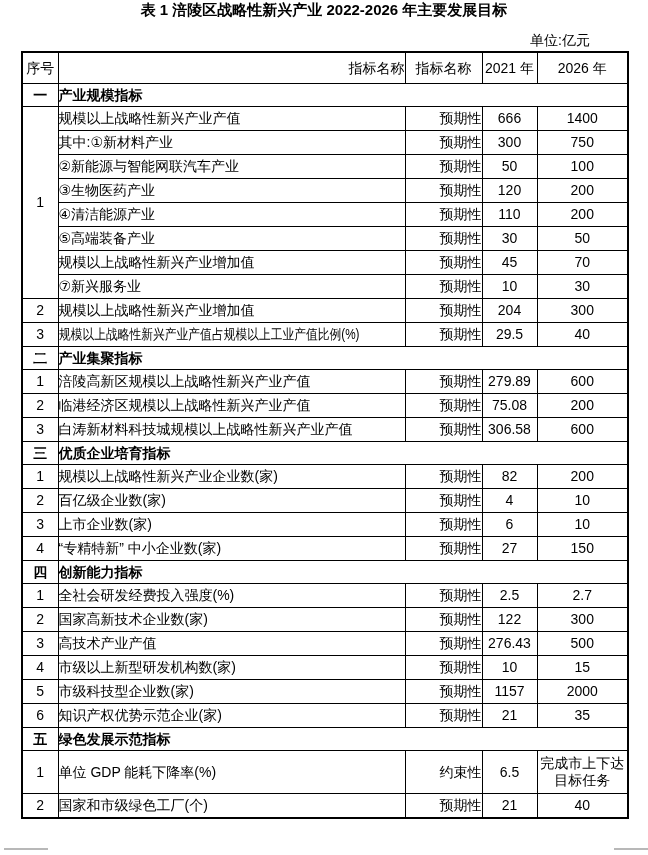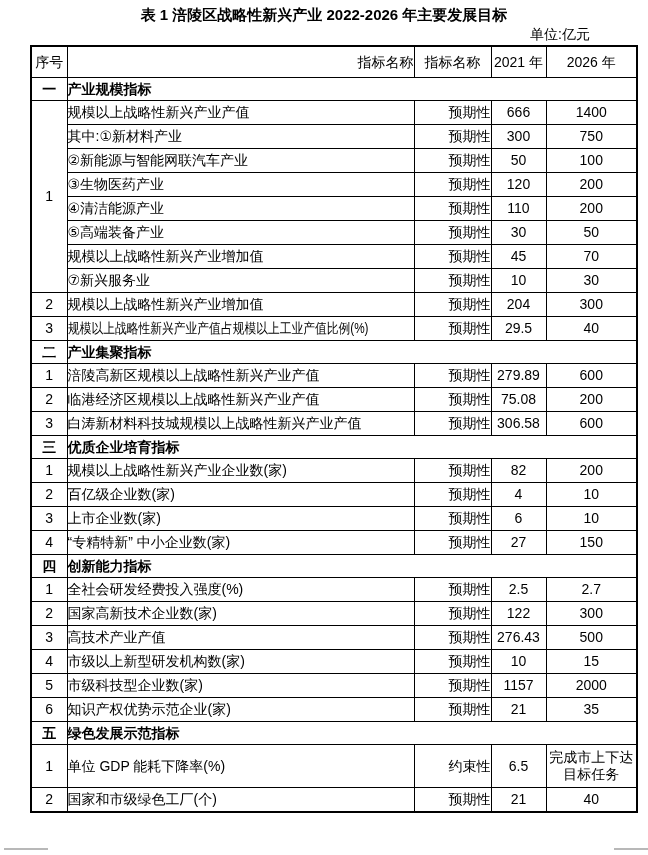--- a/index.html
+++ b/index.html
@@ -14,32 +14,31 @@
     width: 648px;
     height: 855px;
     background: #ffffff;
     overflow: hidden;
   }
   .doc-title {
     text-align: center;
     font-weight: bold;
     font-size: 15px;
     line-height: 20px;
-    padding-top: 5px;
   }
   .unit-line {
     text-align: right;
     font-size: 14px;
     line-height: 17px;
     padding-right: 58px;
-    margin-top: 1px;
+    margin-top: 12px;
     margin-bottom: 2px;
   }
   table.targets {
-    margin-left: 30px;
+    margin-left: 21px;
     width: 606px;
     border-collapse: collapse;
     table-layout: fixed;
     border: 2px solid #000;
   }
   table.targets td, table.targets th {
     border: 1px solid #000;
     font-size: 14px;
     font-weight: normal;
     padding: 0;

